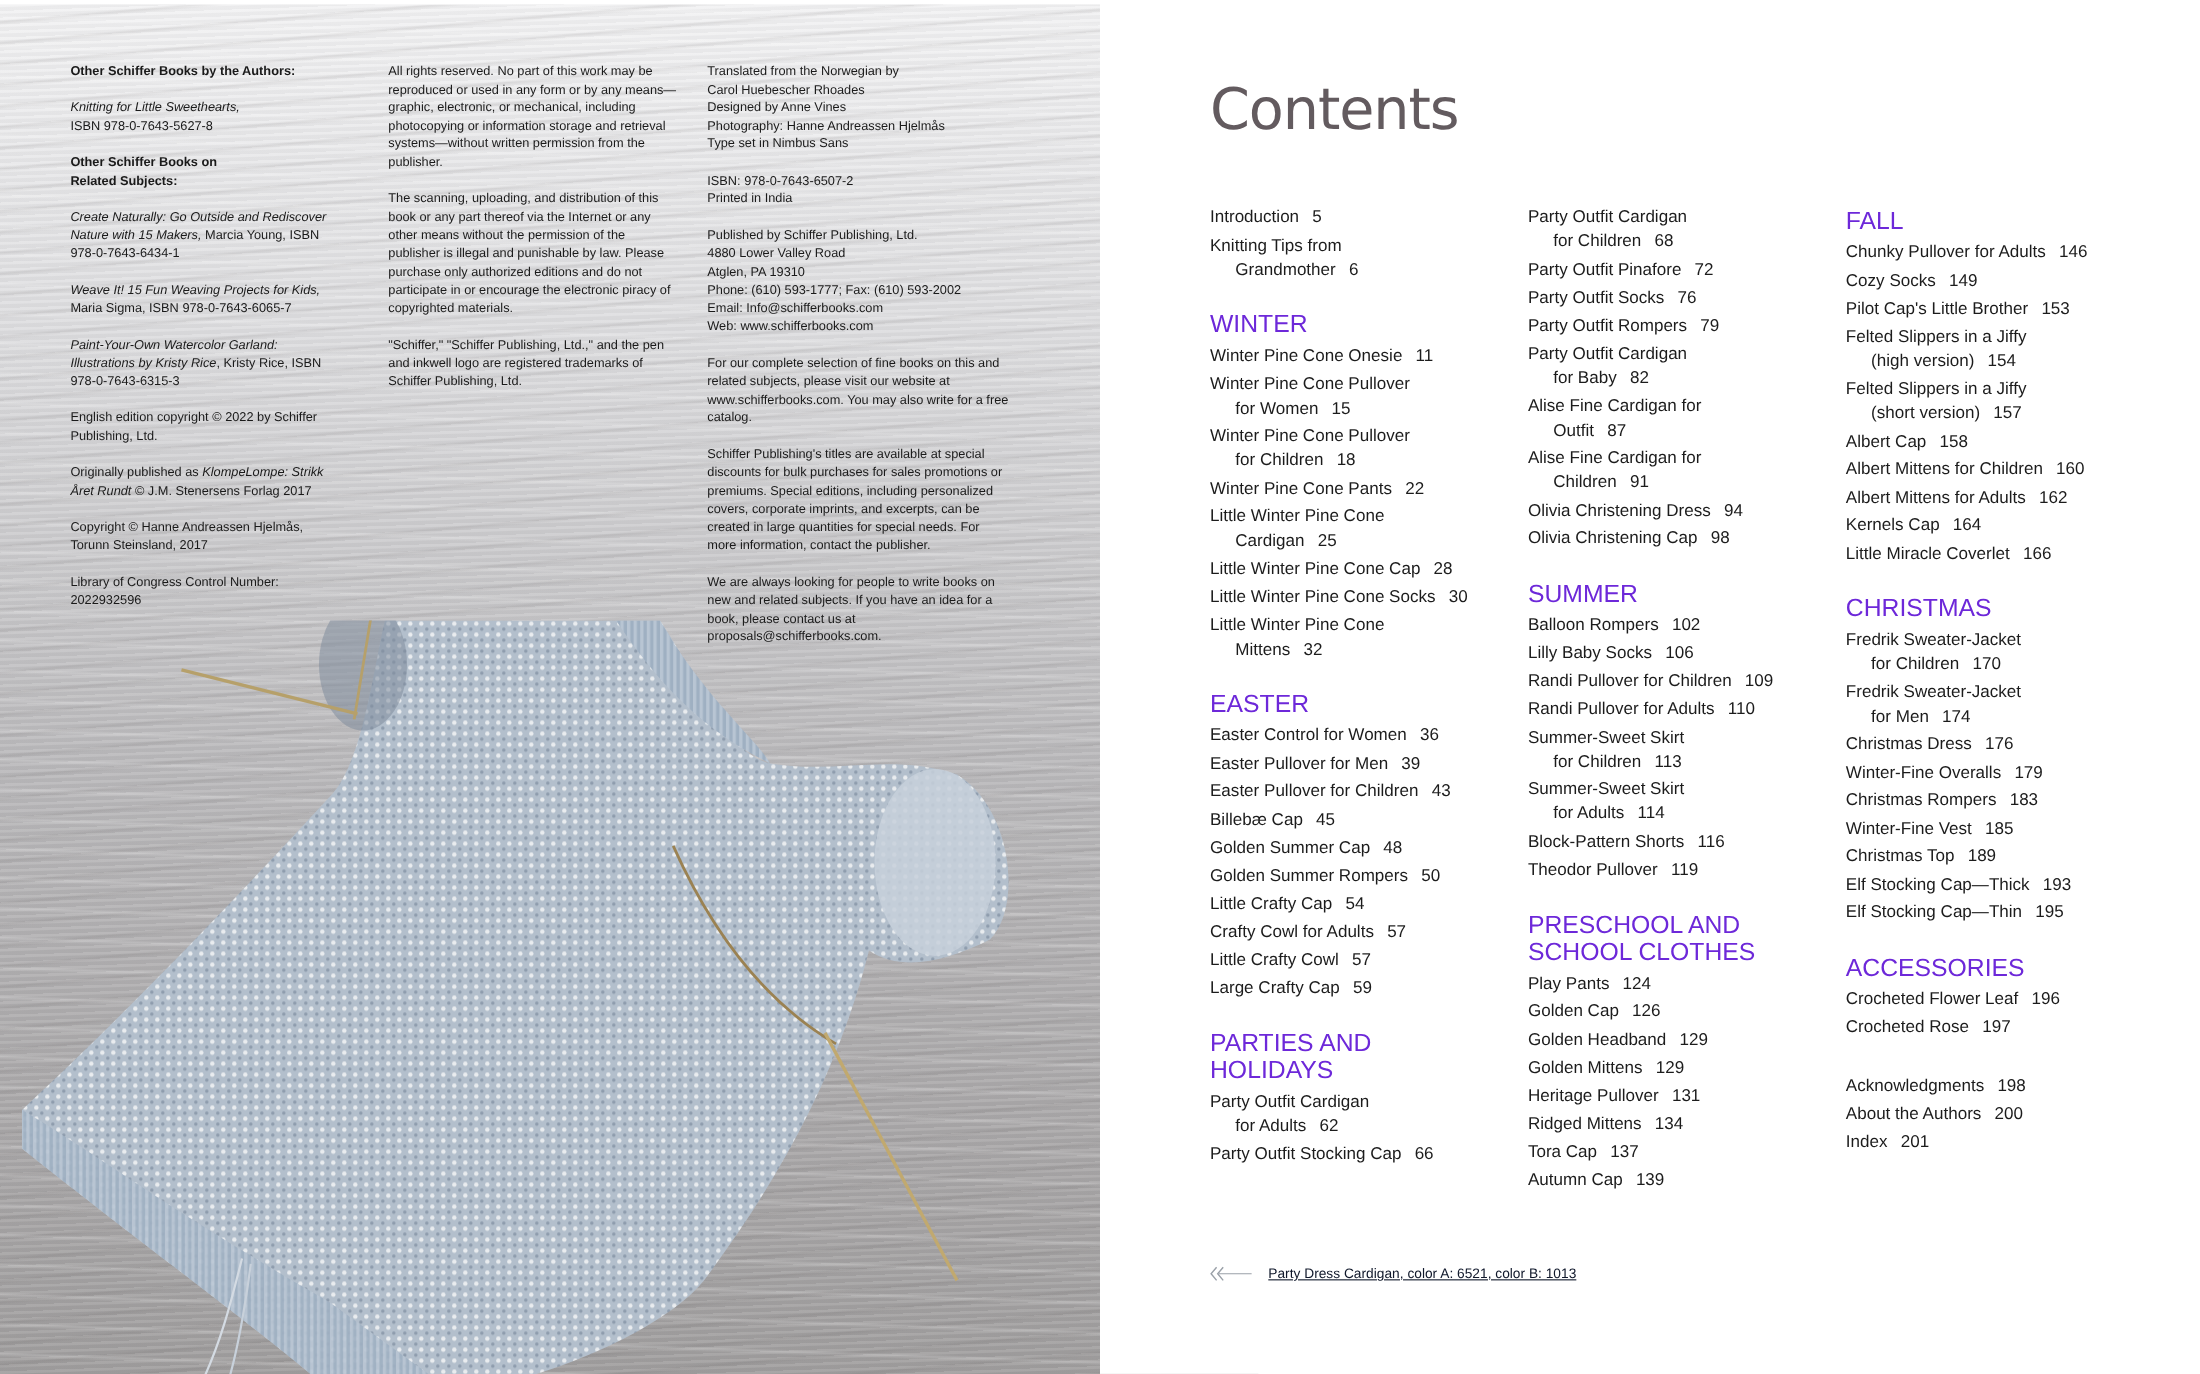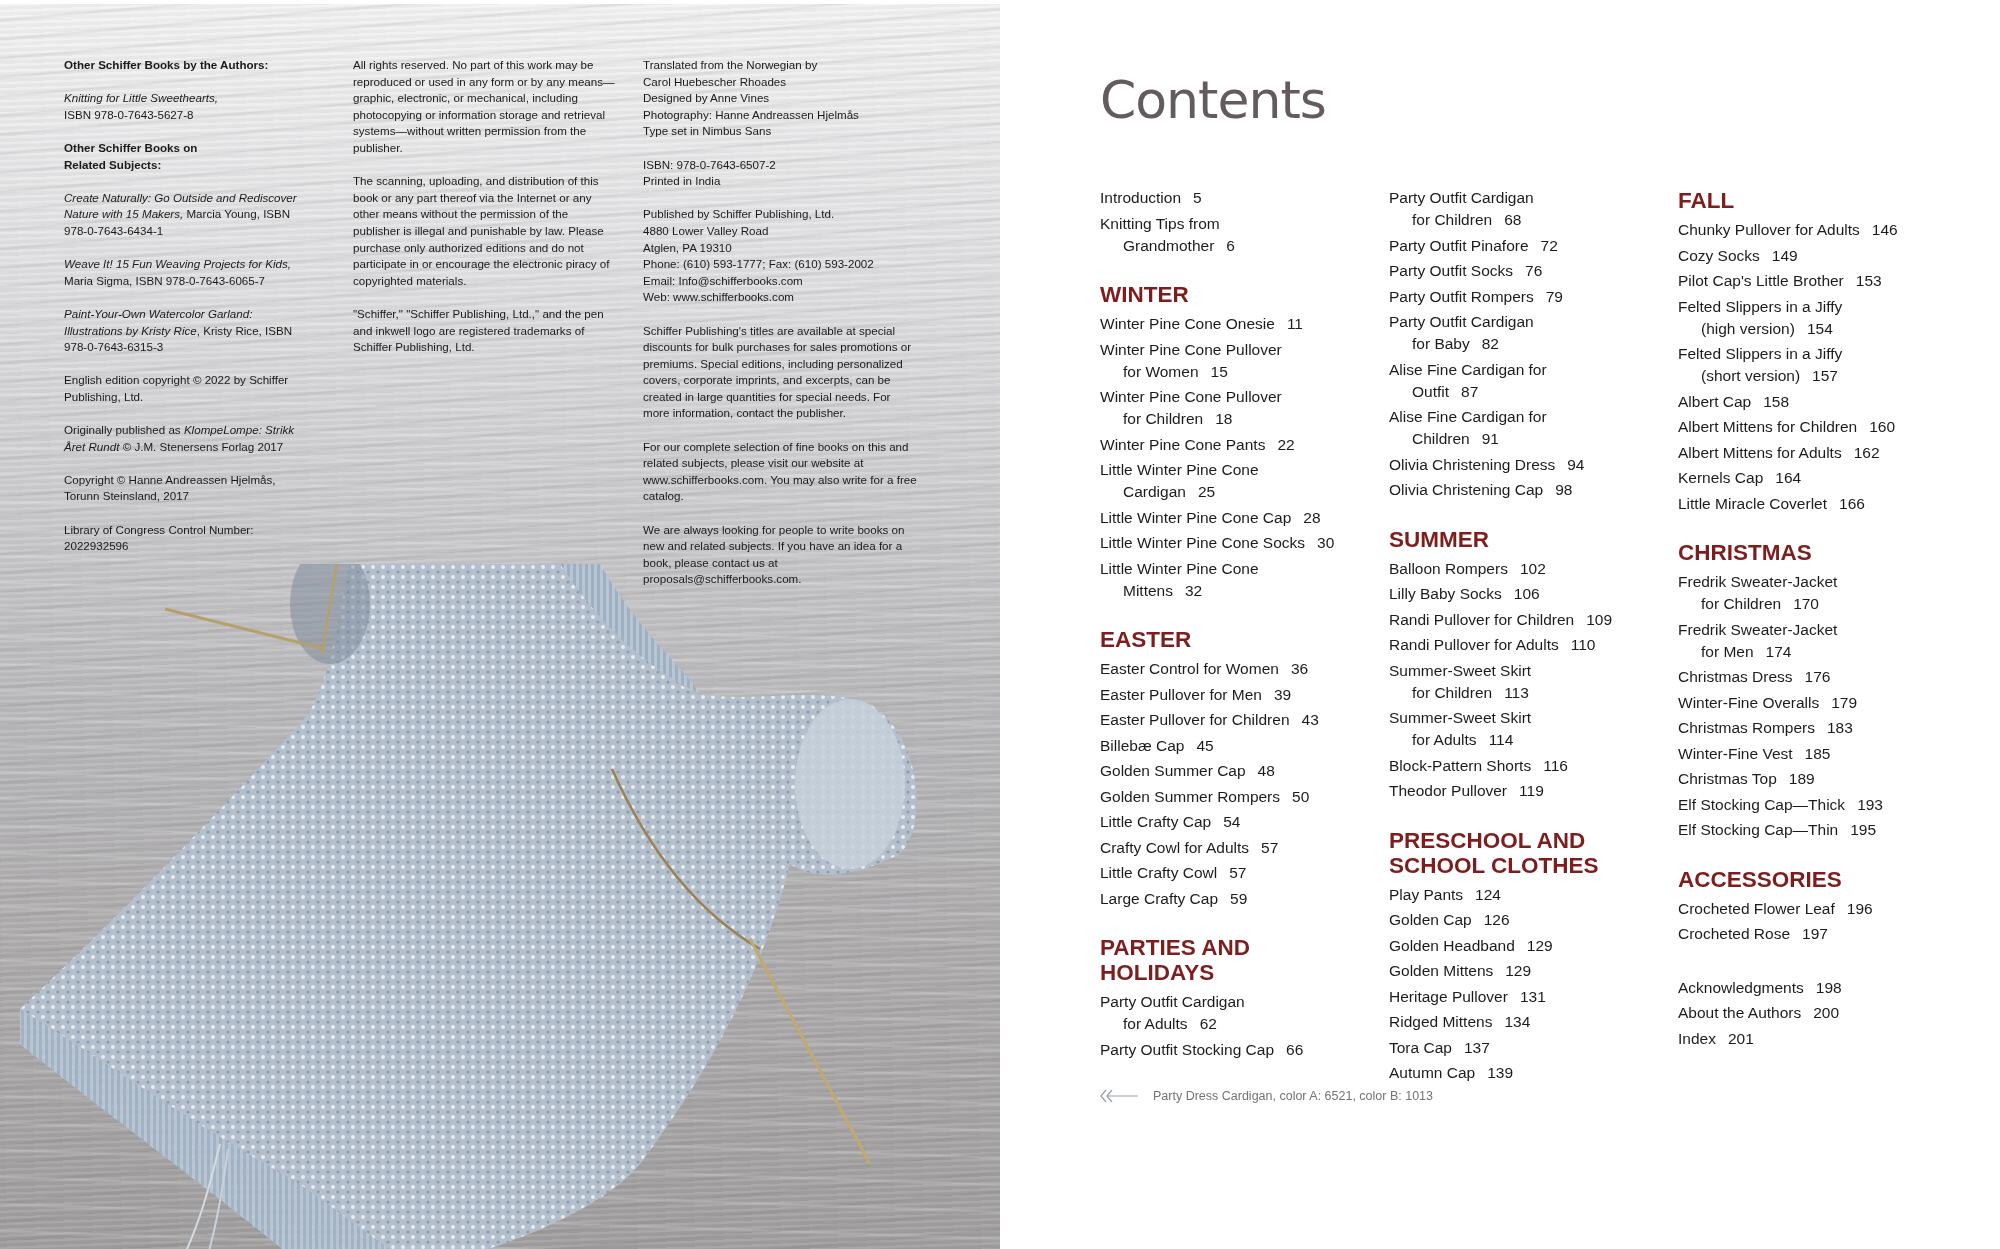--- a/index.html
+++ b/index.html
@@ -22,25 +22,25 @@
     .col1 { left:64px; width:240px; }
     .col2 { left:353px; width:262px; }
     .col3 { left:643px; width:275px; }
 
     .right-page { position:absolute; left:1000px; top:0; width:1000px; height:1249px; background:#ffffff; }
     .contents-title { position:absolute; left:100px; top:70px; font-size:52px; color:#635b5f; letter-spacing:-1px; font-family:"DejaVu Sans", sans-serif; font-weight:normal; }
     .toc-col { position:absolute; top:187px; width:265px; }
     .tc1 { left:100px; }
     .tc2 { left:389px; }
     .tc3 { left:678px; }
-    .toc-section { font-size:22.5px; color:#7f1d1d; line-height:25px; margin:0 0 6px 0; text-transform:uppercase; font-weight:bold; }
+    .toc-section { font-size:22.5px; color:#6d28d9; line-height:25px; margin:0 0 6px 0; text-transform:uppercase; font-weight:normal; }
     .toc-entry { font-size:15.5px; color:#1c1c1c; line-height:22px; margin-bottom:3.5px; }
     .toc-entry .l2 { padding-left:23px; display:block; }
     .toc-entry .pg { margin-left:12px; }
-    .caption { position:absolute; left:100px; top:1087px; width:380px; font-size:12.5px; line-height:18px; color:#737373; }
+    .caption { position:absolute; left:100px; top:1149px; width:380px; font-size:12.5px; line-height:18px; color:#0f172a;text-decoration:underline; }
     .caption-arrow { position:absolute; left:-2px; top:0; width:40px; height:18px; color:#9aa0a8; }
     .caption-text { padding-left:53px; display:block; }
   </style>
 </head>
 <body>
 
 <div class="left-page">
   <div class="wood-grain"></div>
 
   <svg class="sweater" viewBox="0 0 930 700" xmlns="http://www.w3.org/2000/svg">
@@ -124,22 +124,22 @@
       <span>Printed in India</span>
     </p>
     <p>
       <span>Published by Schiffer Publishing, Ltd.</span><br>
       <span>4880 Lower Valley Road</span><br>
       <span>Atglen, PA 19310</span><br>
       <span>Phone: (610) 593-1777; Fax: (610) 593-2002</span><br>
       <span>Email: Info@schifferbooks.com</span><br>
       <span>Web: www.schifferbooks.com</span>
     </p>
+    <p>For our complete selection of fine books on this and related subjects, please visit our website at www.schifferbooks.com. You may also write for a free catalog.</p>
     <p>Schiffer Publishing's titles are available at special discounts for bulk purchases for sales promotions or premiums. Special editions, including personalized covers, corporate imprints, and excerpts, can be created in large quantities for special needs. For more information, contact the publisher.</p>
-    <p>For our complete selection of fine books on this and related subjects, please visit our website at www.schifferbooks.com. You may also write for a free catalog.</p>
     <p>We are always looking for people to write books on new and related subjects. If you have an idea for a book, please contact us at proposals@schifferbooks.com.</p>
   </div>
 </div>
 
 <div class="right-page">
   <div class="contents-title">Contents</div>
 
   <div class="toc-col tc1" id="tc1">
       <div class="toc-entry"><span>Introduction</span><span class="pg">5</span></div>
       <div class="toc-entry"><span>Knitting Tips from</span><span class="l2"><span>Grandmother</span><span class="pg">6</span></span></div>

